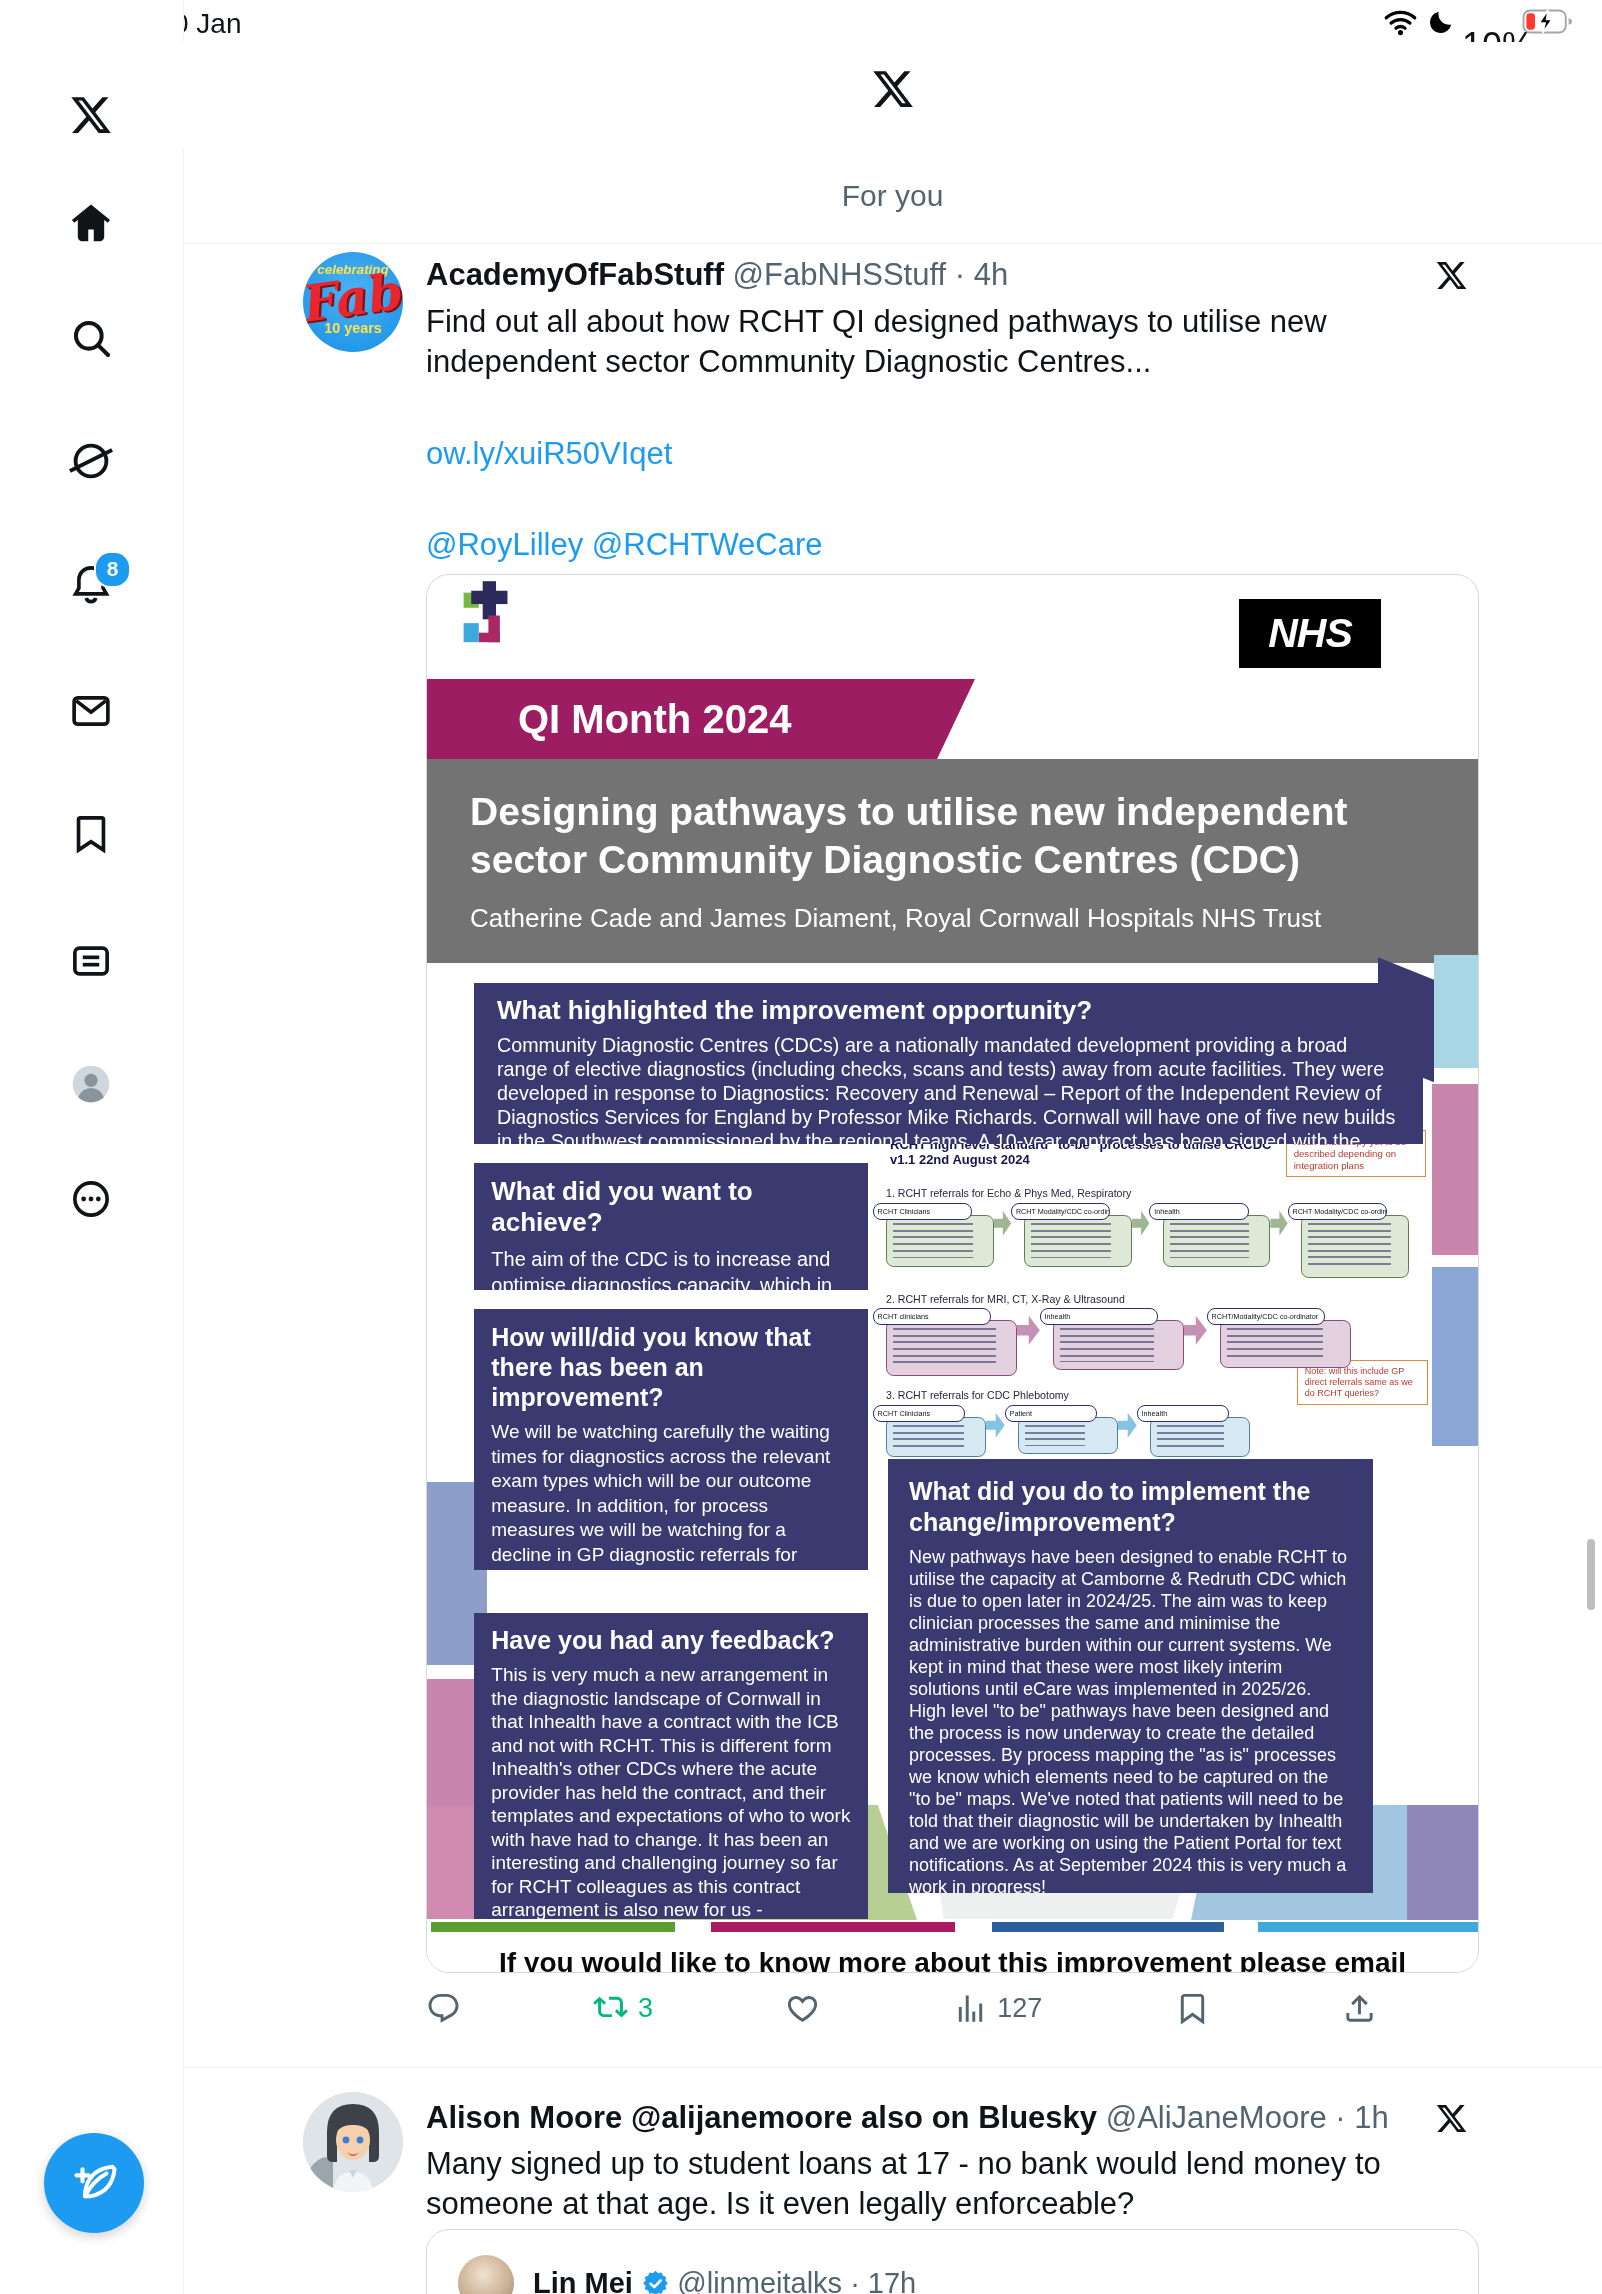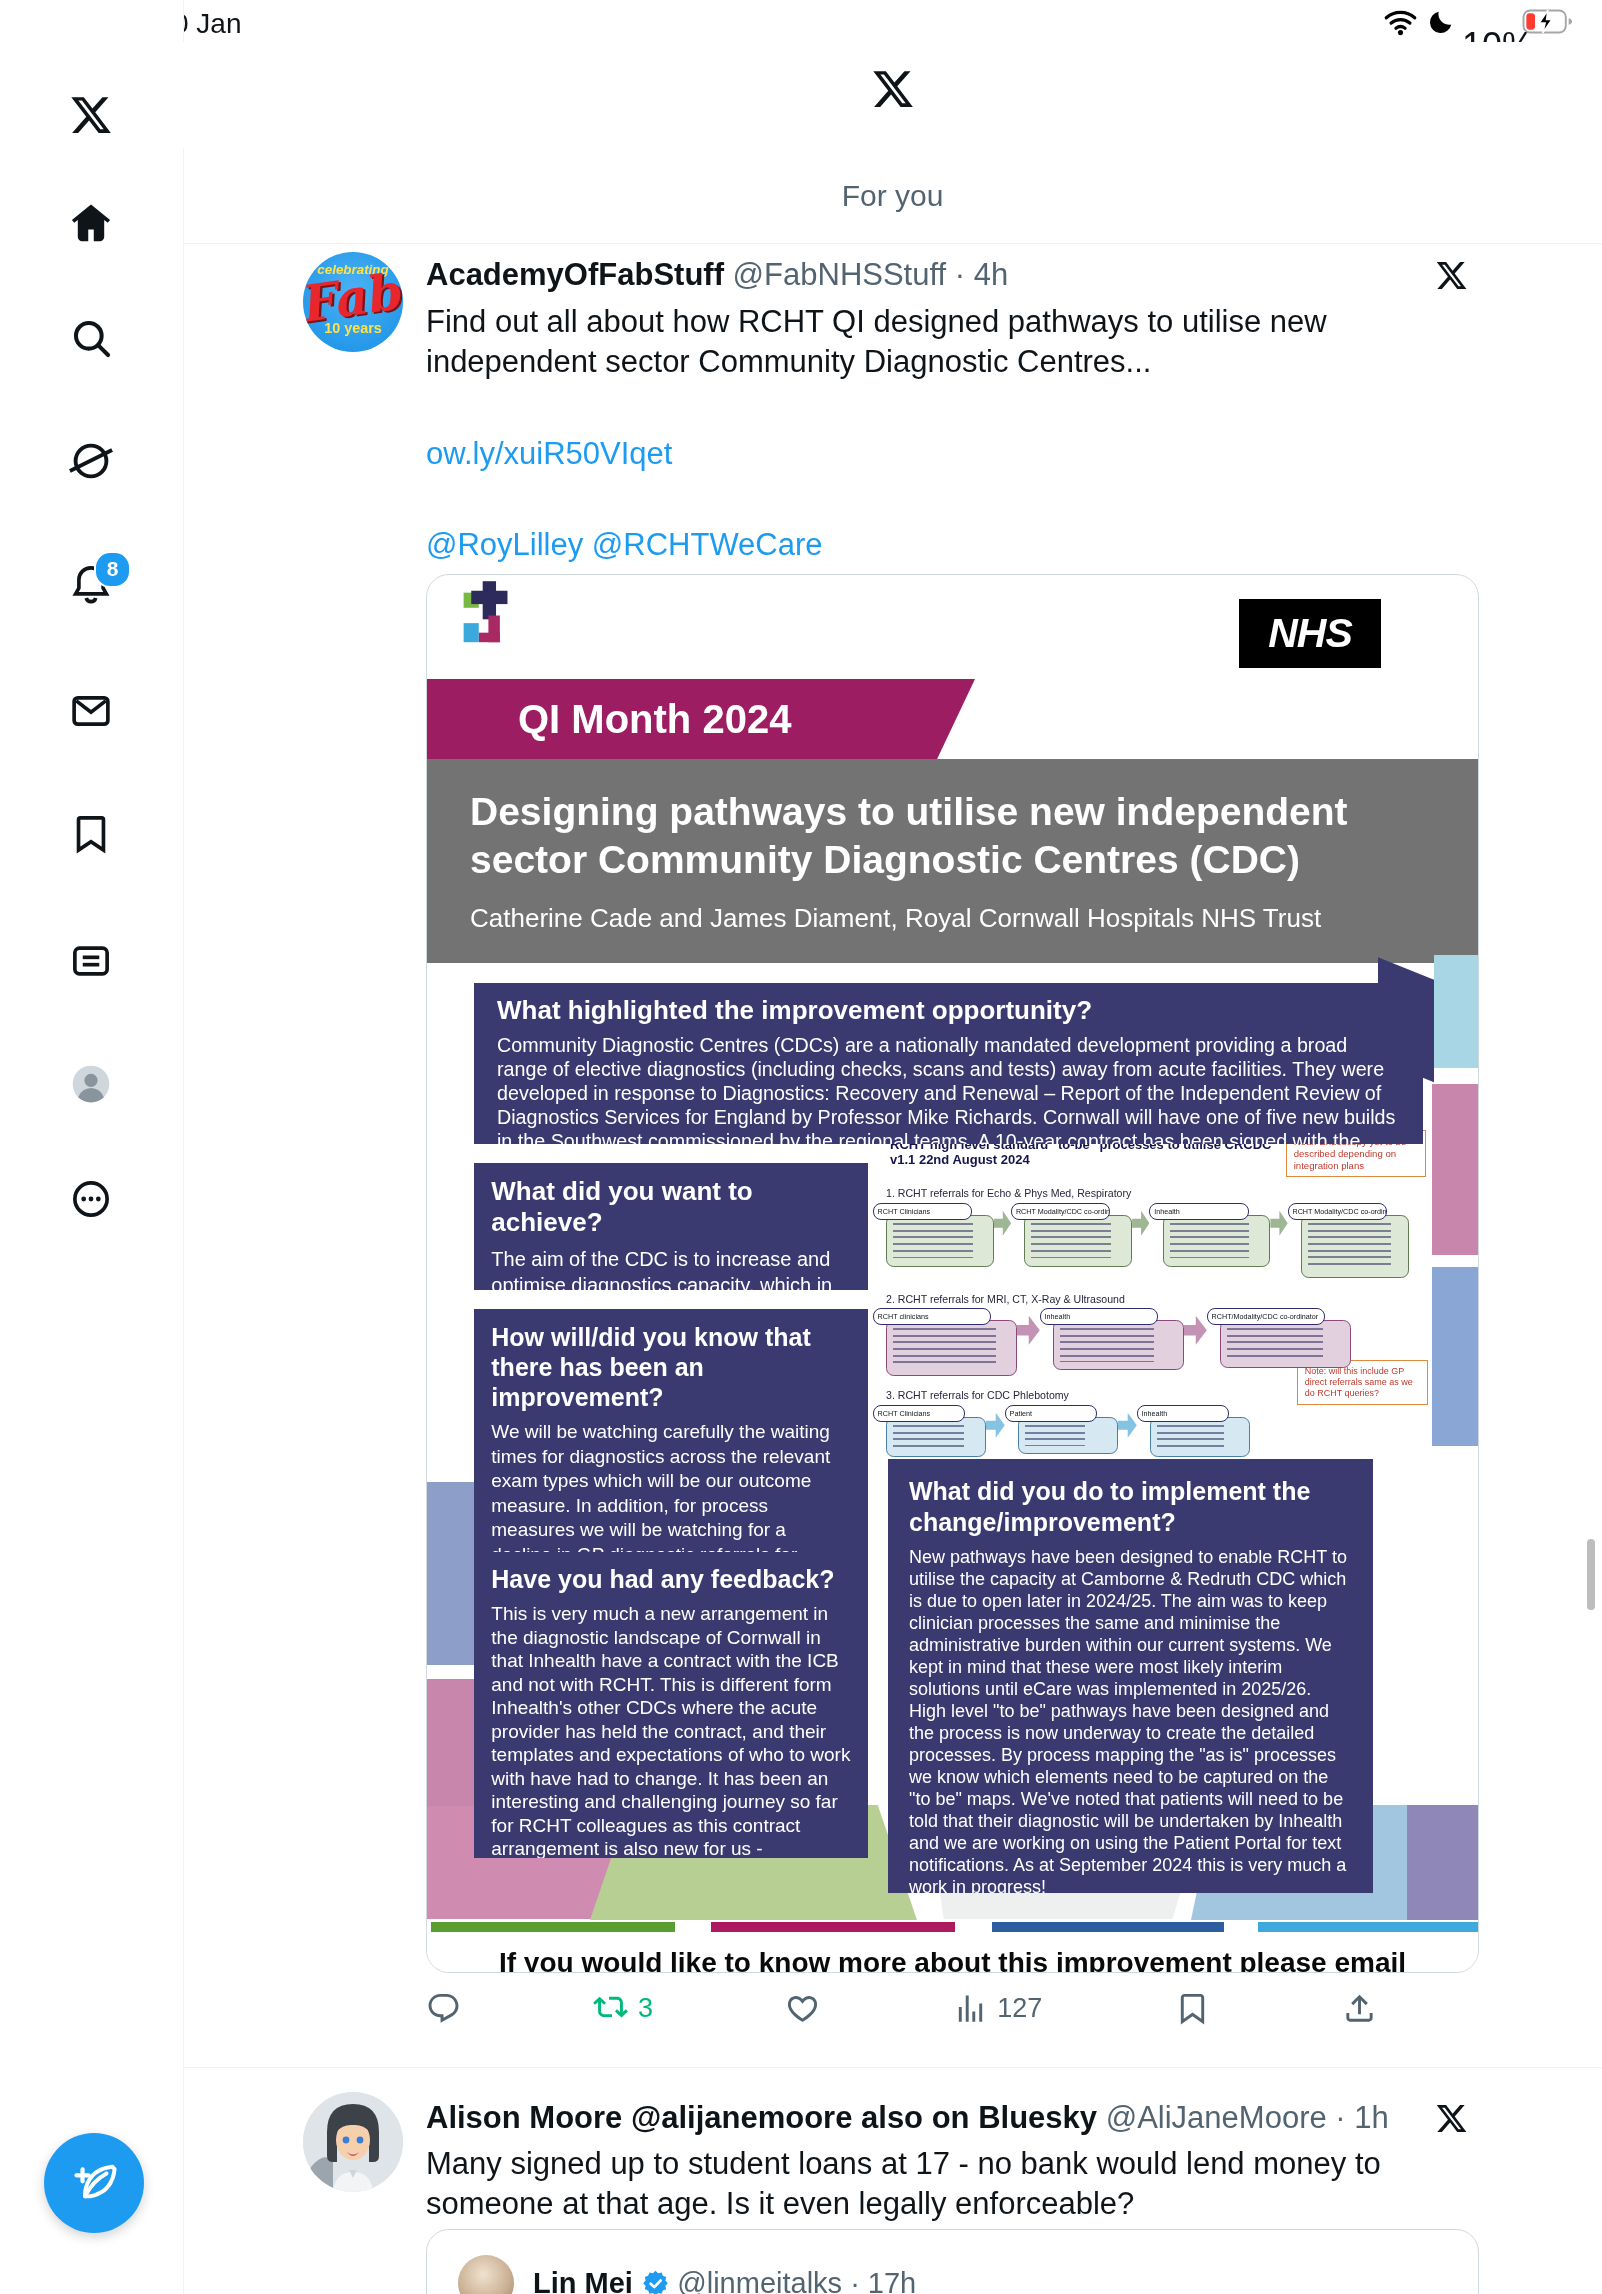--- a/index.html
+++ b/index.html
@@ -227,21 +227,21 @@
         </div>
 
         <div class="navybox" style="left:47px;top:200px;width:394px;height:127px;padding:13.4px 17.3px">
           <h3 style="font-size:26px">What did you want to achieve?</h3>
           <div style="font-size:20px;line-height:26px">The aim of the CDC is to increase and optimise diagnostics capacity, which in turn will reduce waiting times and diagnostic backlogs.</div>
         </div>
         <div class="navybox" style="left:47px;top:346px;width:394px;height:261px;padding:13.4px 17.3px">
           <h3 style="font-size:25px;line-height:30px">How will/did you know that there has been an improvement?</h3>
           <div style="font-size:19px;line-height:24.5px">We will be watching carefully the waiting times for diagnostics across the relevant exam types which will be our outcome measure. In addition, for process measures we will be watching for a decline in GP diagnostic referrals for RCHT as GPs utilise the new capacity, and we will be watching the number of referrals RCHT makes to the new CDC.</div>
         </div>
-        <div class="navybox" style="left:47px;top:589px;width:394px;height:306px;padding:13.4px 17.3px">
+        <div class="navybox" style="left:47px;top:650px;width:394px;height:306px;padding:13.4px 17.3px">
           <h3 style="font-size:25px">Have you had any feedback?</h3>
           <div style="font-size:19px;line-height:23.5px">This is very much a new arrangement in the diagnostic landscape of Cornwall in that Inhealth have a contract with the ICB and not with RCHT. This is different form Inhealth's other CDCs where the acute provider has held the contract, and their templates and expectations of who to work with have had to change. It has been an interesting and challenging journey so far for RCHT colleagues as this contract arrangement is also new for us - colleagues want to use the capacity for the benefit of reduced waiting times in Cornwall.</div>
         </div>
 
         <div class="fc">
           <div class="fc-title">RCHT high level standard "to-be" processes to utilise CRCDC v1.1 22nd August 2024</div>
           <div class="fc-note" style="left:419px;top:5.8px;width:140px;font-size:9.6px">Note: Endoscopy yet to be described depending on integration plans</div>
 
           <div class="fc-label" style="left:19px;top:63px">1. RCHT referrals for Echo &amp; Phys Med, Respiratory</div>
           <div class="fc-row" style="left:5.8px;top:79px;width:555px">

